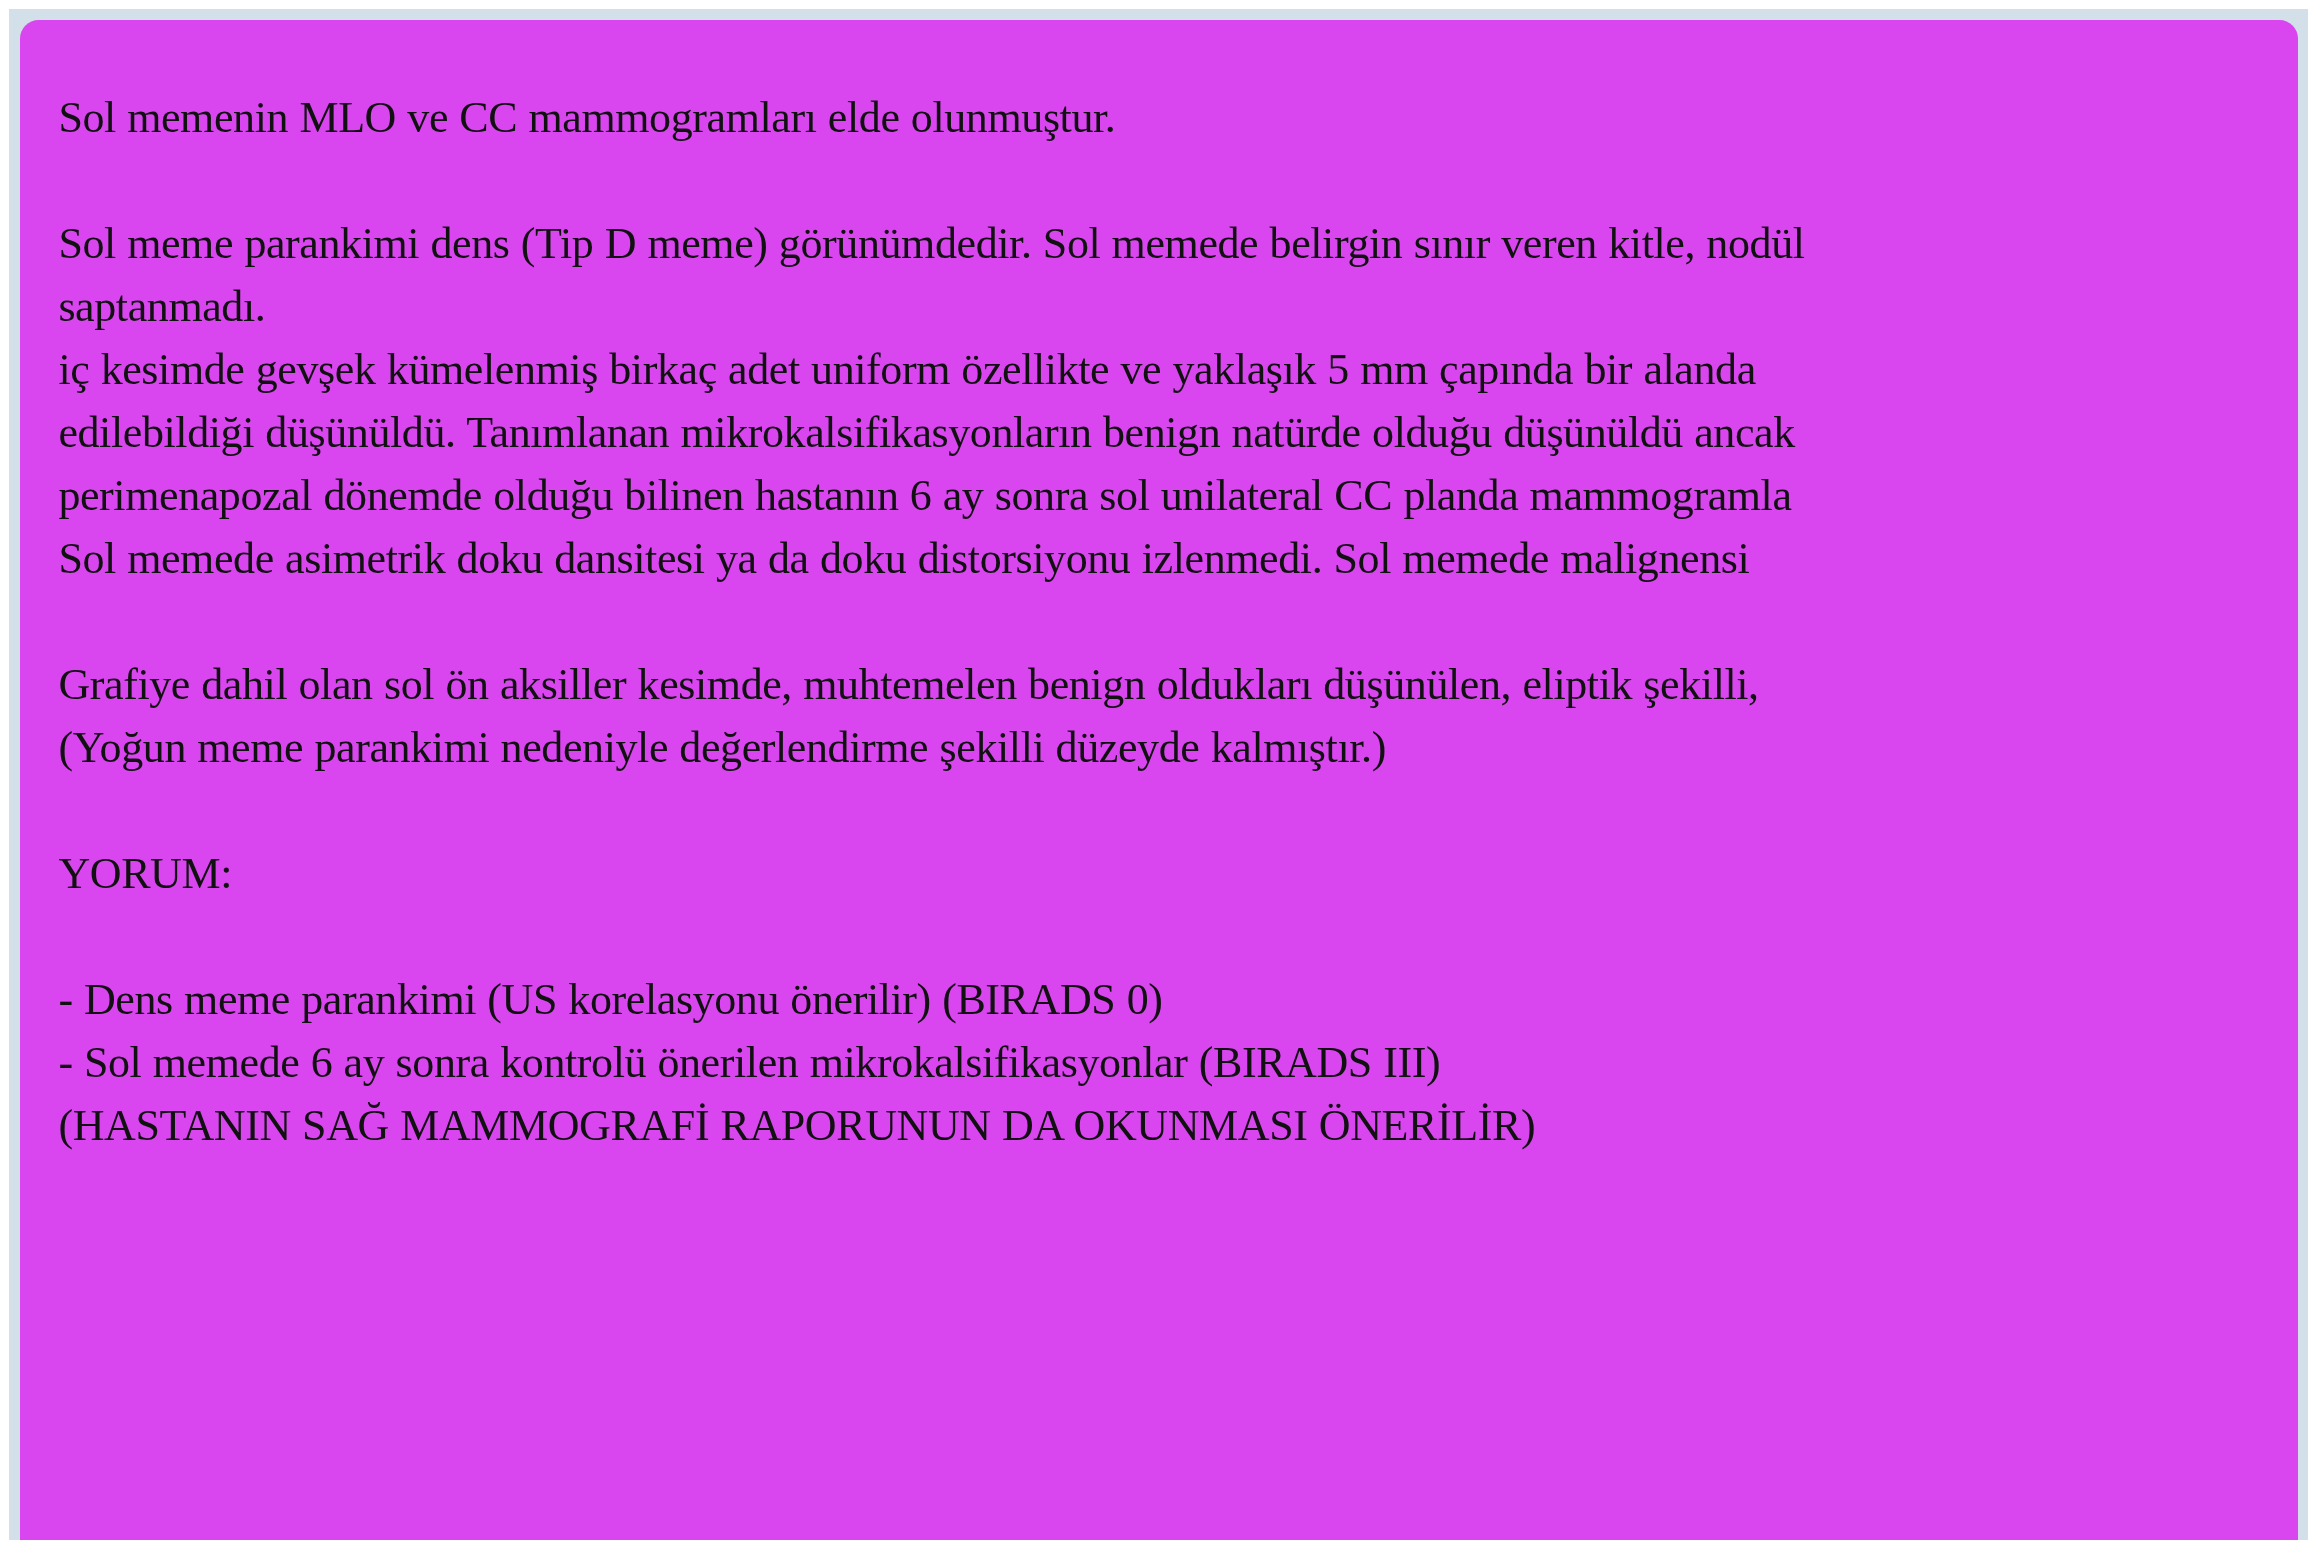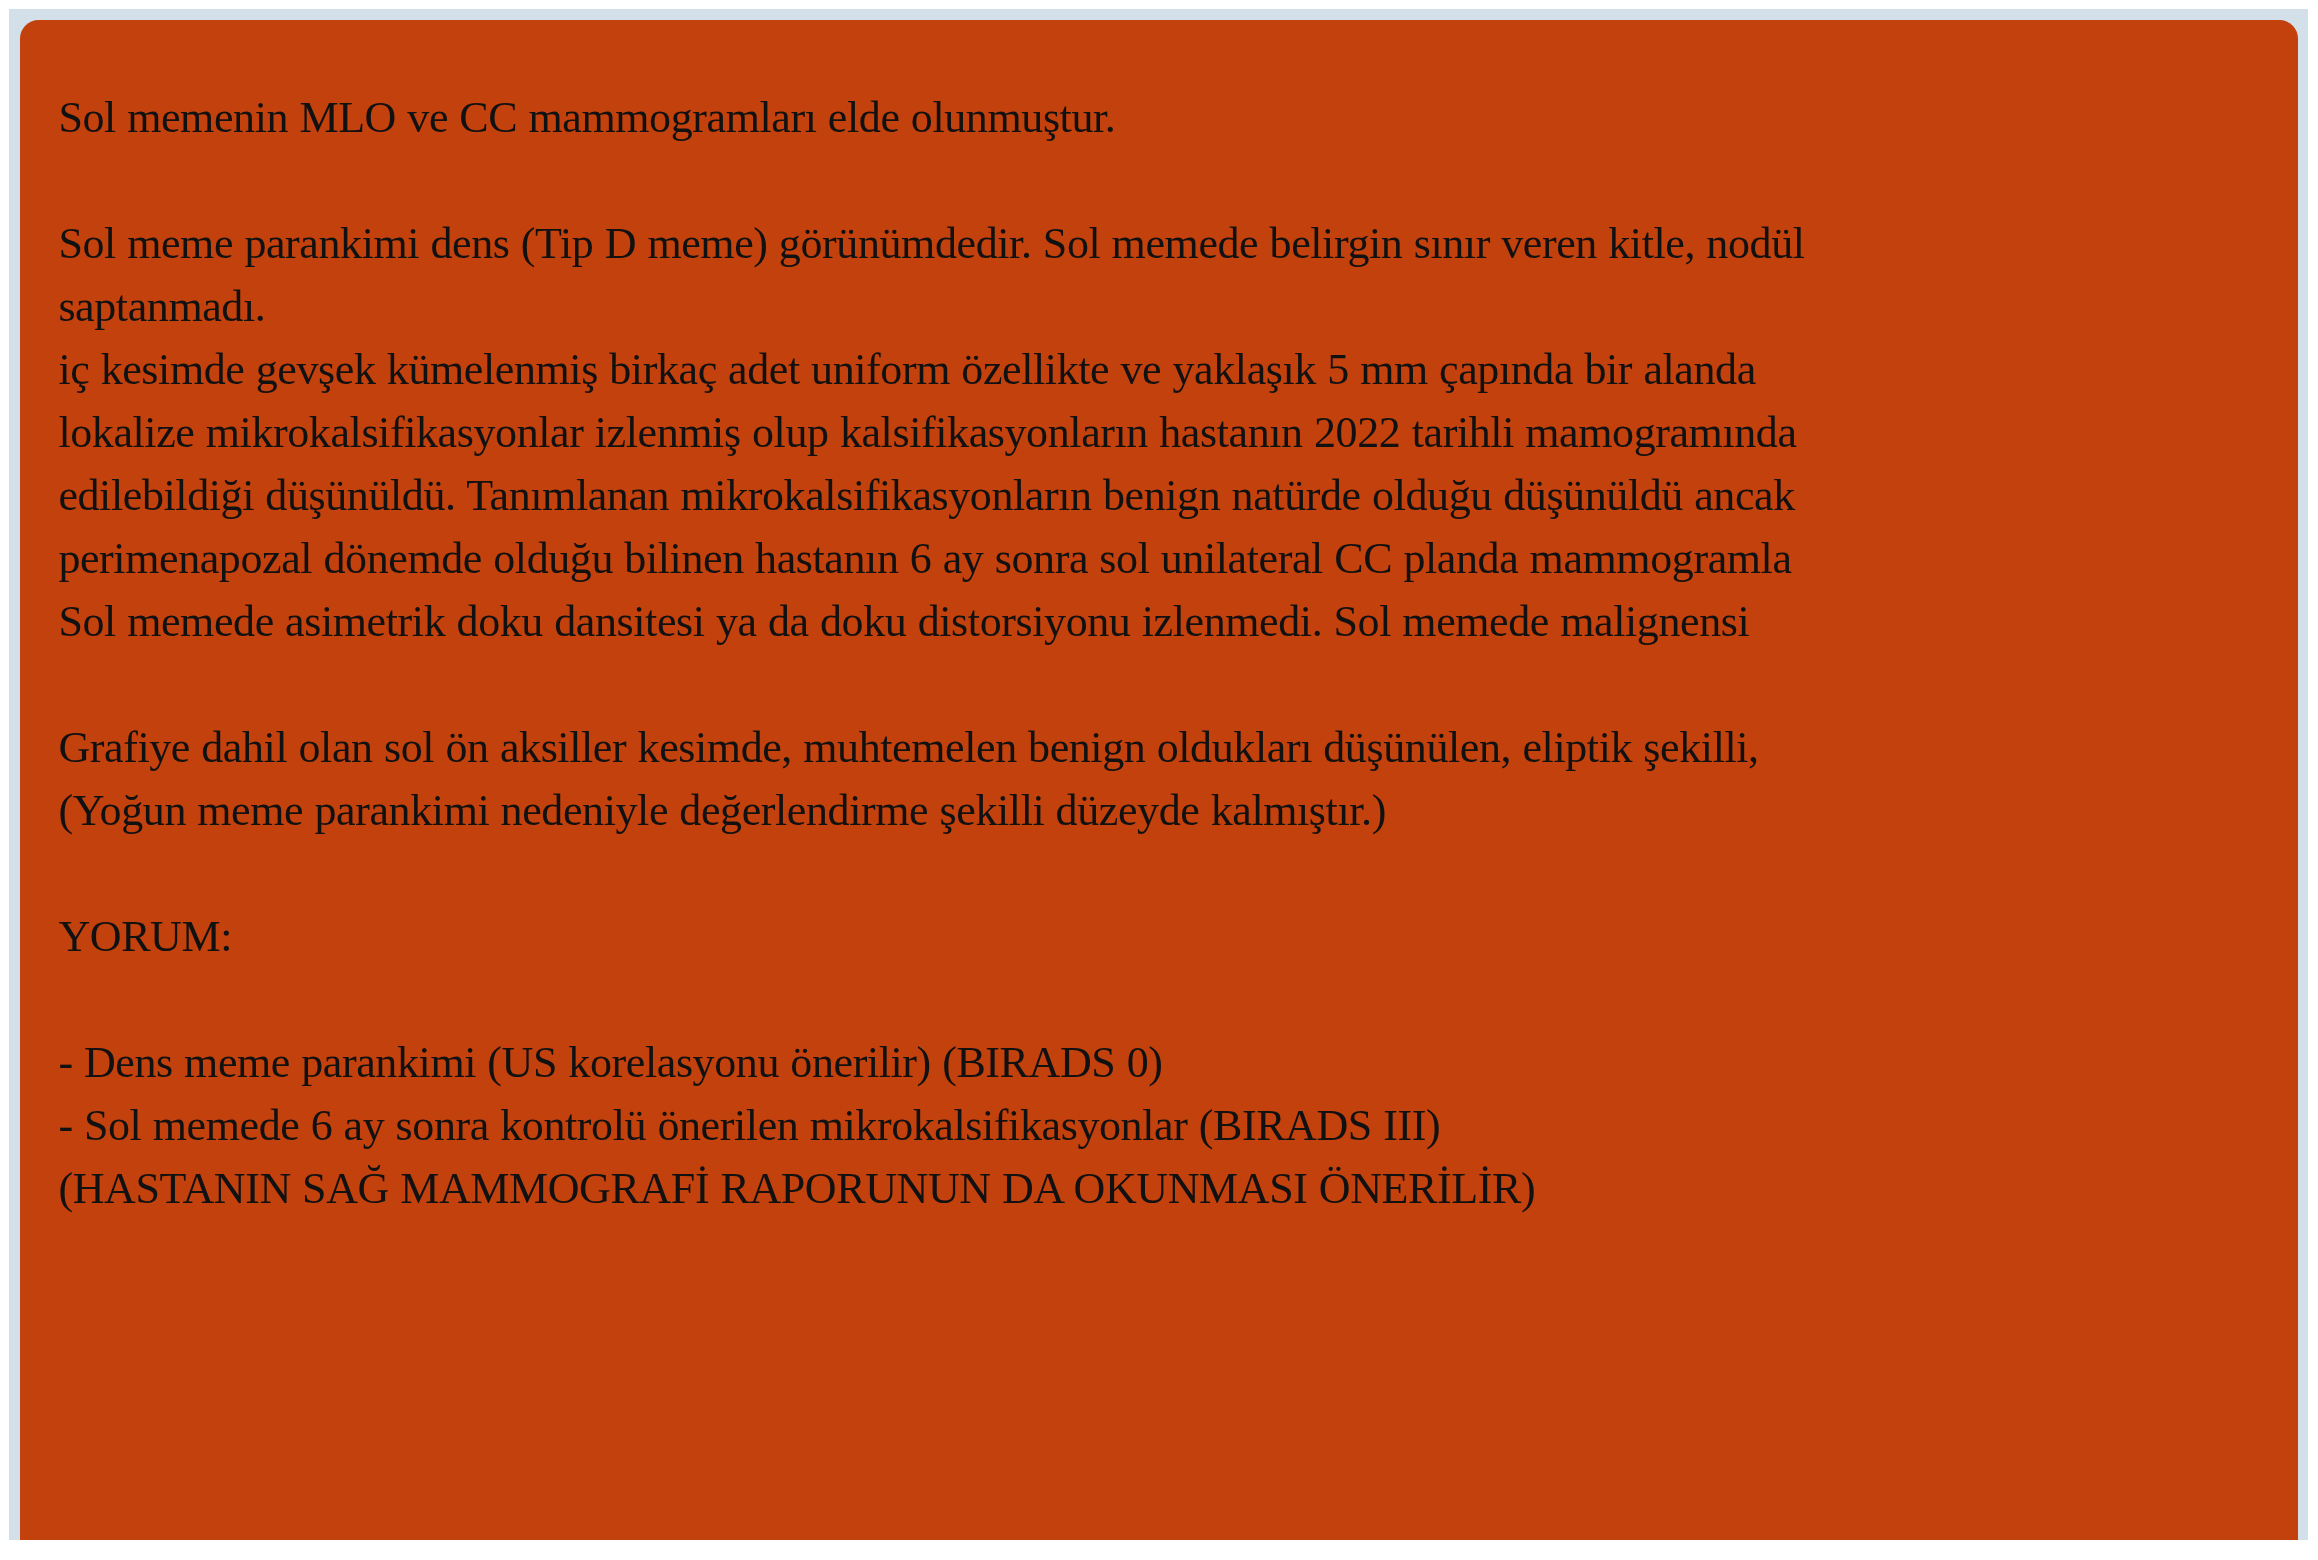--- a/index.html
+++ b/index.html
@@ -21,21 +21,21 @@
       height: 1531px;
       background: #d3e0e9;
       box-sizing: border-box;
     }
     .panel {
       position: absolute;
       left: 11.2px;
       top: 11.2px;
       right: 10.6px;
       bottom: 0;
-      background: #c2410c;
+      background: #d946ef;
       border-top-left-radius: 18.5px;
       border-top-right-radius: 18.5px;
     }
     .report {
       position: absolute;
       left: 38px;
       top: 66px;
       width: 2229px;
       font-family: "Liberation Serif", "DejaVu Serif", serif;
       font-size: 44px;
@@ -61,21 +61,20 @@
   <div class="panel">
     <div class="report">
 
       <span class="line">Sol memenin MLO ve CC mammogramları elde olunmuştur.</span>
       <span class="blank"></span>
 
       <div>
         <span class="line">Sol meme parankimi dens (Tip D meme) görünümdedir. Sol memede belirgin sınır veren kitle, nodül</span>
         <span class="line">saptanmadı.</span>
         <span class="line">iç kesimde gevşek kümelenmiş birkaç adet uniform özellikte ve yaklaşık 5 mm çapında bir alanda</span>
-        <span class="line">lokalize mikrokalsifikasyonlar izlenmiş olup kalsifikasyonların hastanın 2022 tarihli mamogramında</span>
         <span class="line">edilebildiği düşünüldü. Tanımlanan mikrokalsifikasyonların benign natürde olduğu düşünüldü ancak</span>
         <span class="line">perimenapozal dönemde olduğu bilinen hastanın 6 ay sonra sol unilateral CC planda mammogramla</span>
         <span class="line">Sol memede asimetrik doku dansitesi ya da doku distorsiyonu izlenmedi. Sol memede malignensi</span>
       </div>
       <span class="blank"></span>
 
       <div>
         <span class="line">Grafiye dahil olan sol ön aksiller kesimde, muhtemelen benign oldukları düşünülen, eliptik şekilli,</span>
         <span class="line">(Yoğun meme parankimi nedeniyle değerlendirme şekilli düzeyde kalmıştır.)</span>
       </div>

